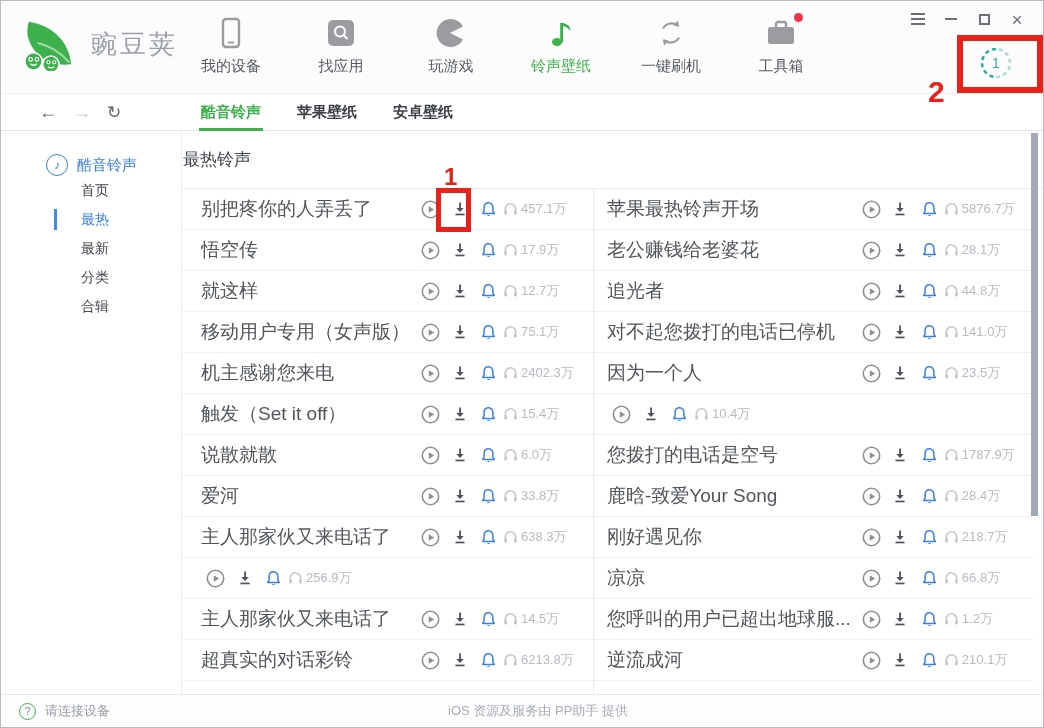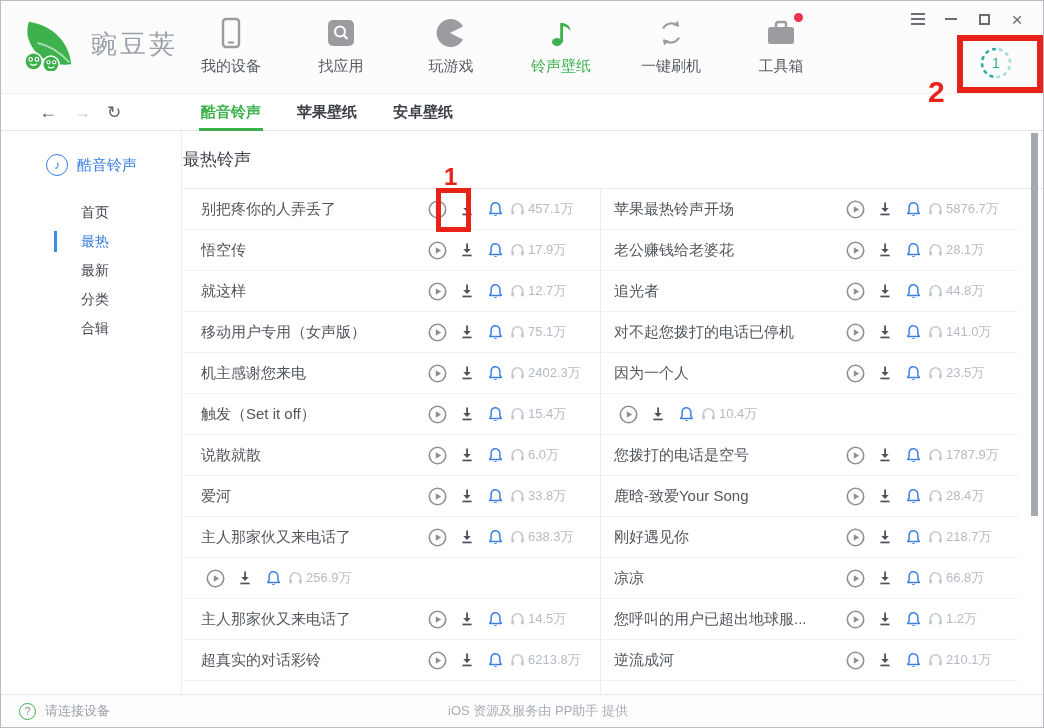--- a/index.html
+++ b/index.html
@@ -39,35 +39,35 @@
   .tabs { position:absolute; left:200px; top:0; height:37px; display:flex; }
   .tab { position:relative; height:37px; display:flex; align-items:center; margin-right:36px; font-size:15px; font-weight:700; color:#3d4147; cursor:pointer; }
   .tab.active { color:#3cb14c; }
   .tab.active::after { content:""; position:absolute; left:-2px; right:-2px; bottom:0; height:3px; background:#3cb14c; }
 
   
   .sidebar { position:absolute; left:0; top:130px; bottom:33px; width:181px; background:#fff; border-right:1px solid #ececec; }
   .side-section { display:flex; align-items:center; margin:23px 0 0 45px; cursor:pointer; }
   .side-section .slabel { font-size:15px; color:#3a7fe0; margin-left:9px; }
   .kuyin-circle { width:22px; height:22px; border:1.5px solid #3a7fe0; border-radius:50%; display:flex; align-items:center; justify-content:center; color:#3a7fe0; font-size:12px; }
-  .side-menu { margin-top:22px; }
+  .side-menu { }
   .side-item { position:relative; height:29px; line-height:29px; padding-left:80px; font-size:14px; color:#42474e; cursor:pointer; }
   .side-item.active { color:#3a7fe0; }
   .side-item.active::before { content:""; position:absolute; left:53px; top:4px; width:3px; height:21px; background:#3a8ee8; }
 
   
   .content { position:absolute; left:182px; right:0; top:130px; bottom:33px; background:#fff; overflow:hidden; }
   .content-title { height:58px; line-height:58px; font-size:17px; color:#3f444b; border-bottom:1px solid #ececec; }
   .columns { display:flex; align-items:stretch; min-height:calc(100% - 58px); }
   .col { flex:1; }
   .col-left { border-right:1px solid #ececec; }
   .col-right { margin-right:25px; }
   .ring-row { height:41px; display:flex; align-items:center; border-bottom:1px solid #f0f0f0; padding-left:18px; background:#fff; }
   .col-right .ring-row { padding-left:13px; }
-  .ring-title { flex:1; font-size:15px; color:#51565b; white-space:nowrap; overflow:hidden; text-overflow:ellipsis; padding-right:6px; }
+  .ring-title { flex:1; font-size:19px; color:#51565b; white-space:nowrap; overflow:hidden; text-overflow:ellipsis; padding-right:6px; }
   .row-icons { display:flex; align-items:center; }
   .ibtn { width:29px; display:flex; align-items:center; justify-content:center; cursor:pointer; }
   .count { width:90px; display:flex; align-items:center; }
   .count .cnum { font-size:13px; color:#b5bbc3; margin-left:3px; white-space:nowrap; }
 
   
   .scroll-thumb { position:absolute; right:5px; top:132px; width:7px; height:383px; background:#a3a9b3; cursor:pointer; }
 
   
   .footer { position:absolute; left:0; right:0; bottom:0; height:33px; background:#fdfdfd; border-top:1px solid #e8e8e8; }

